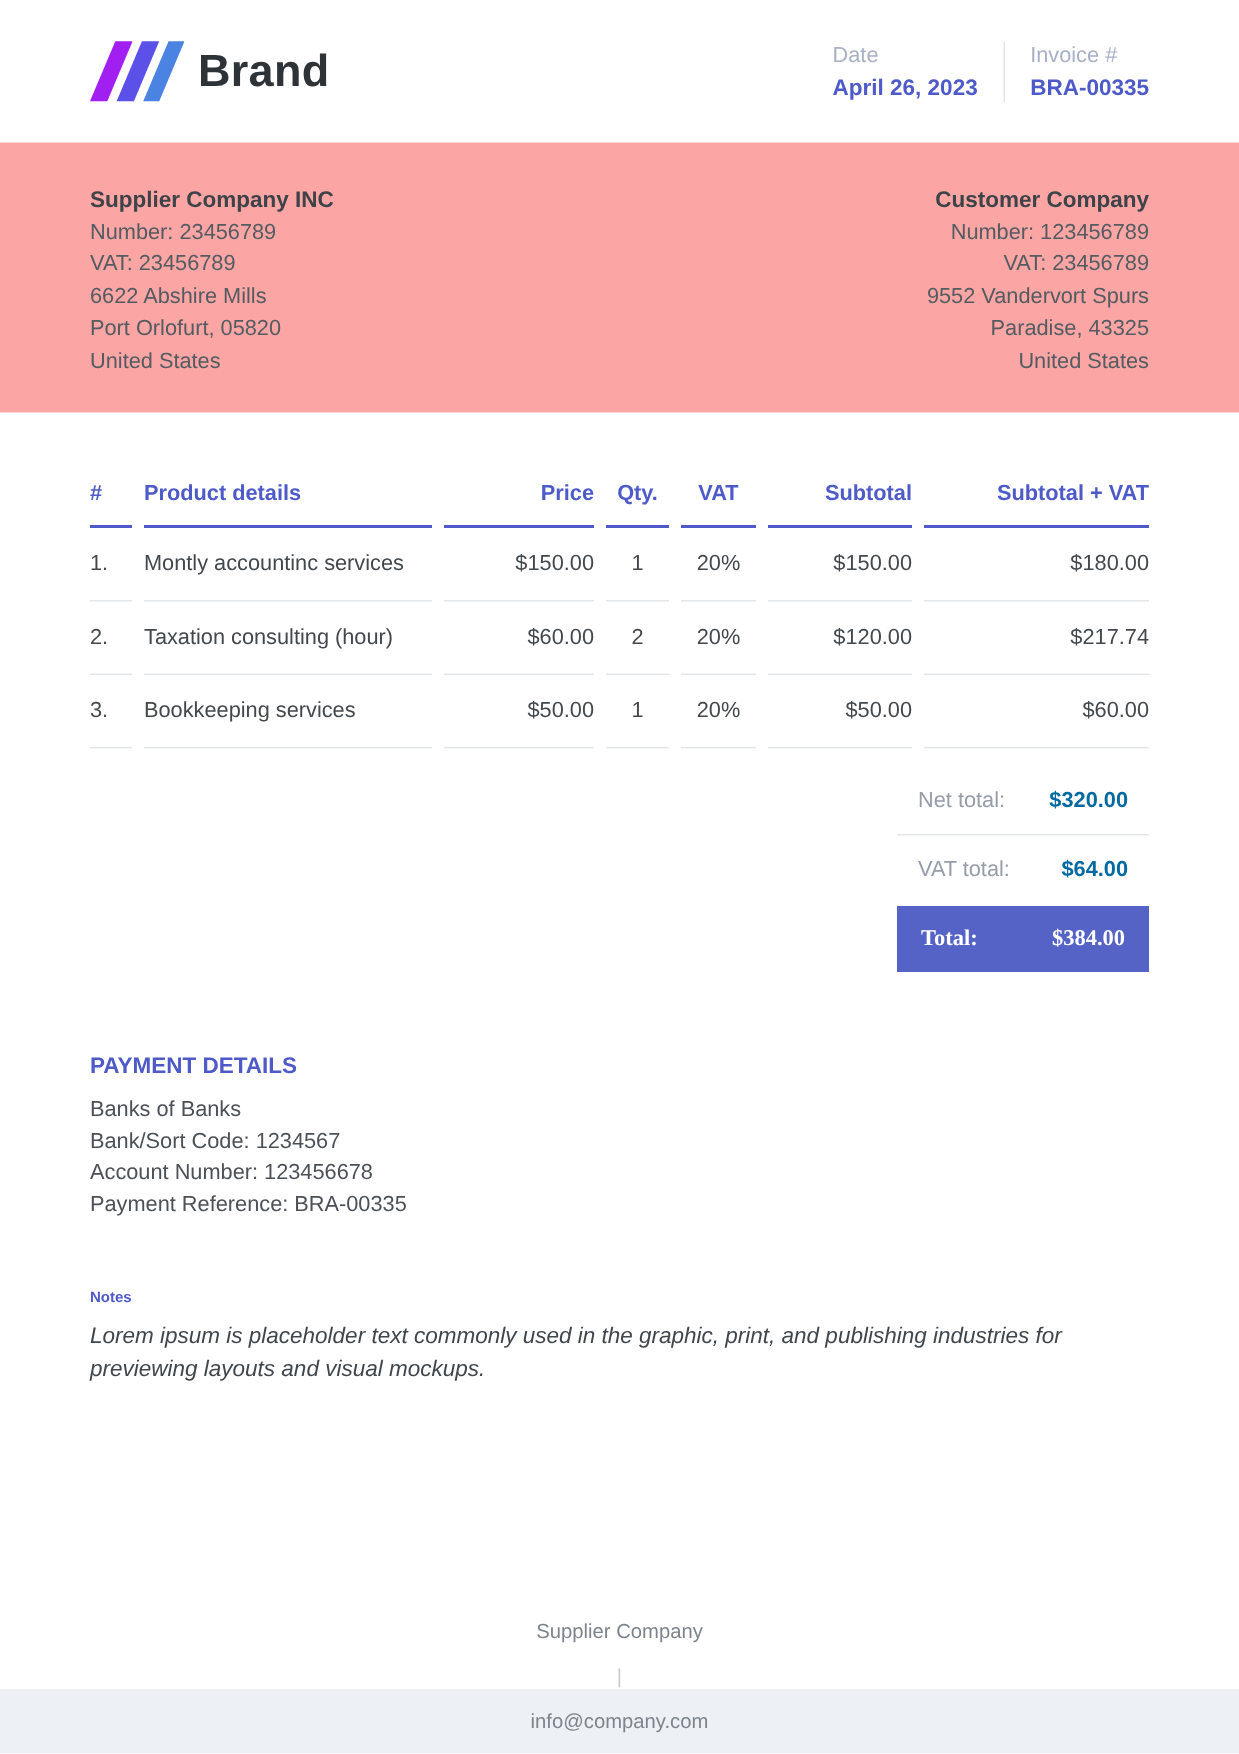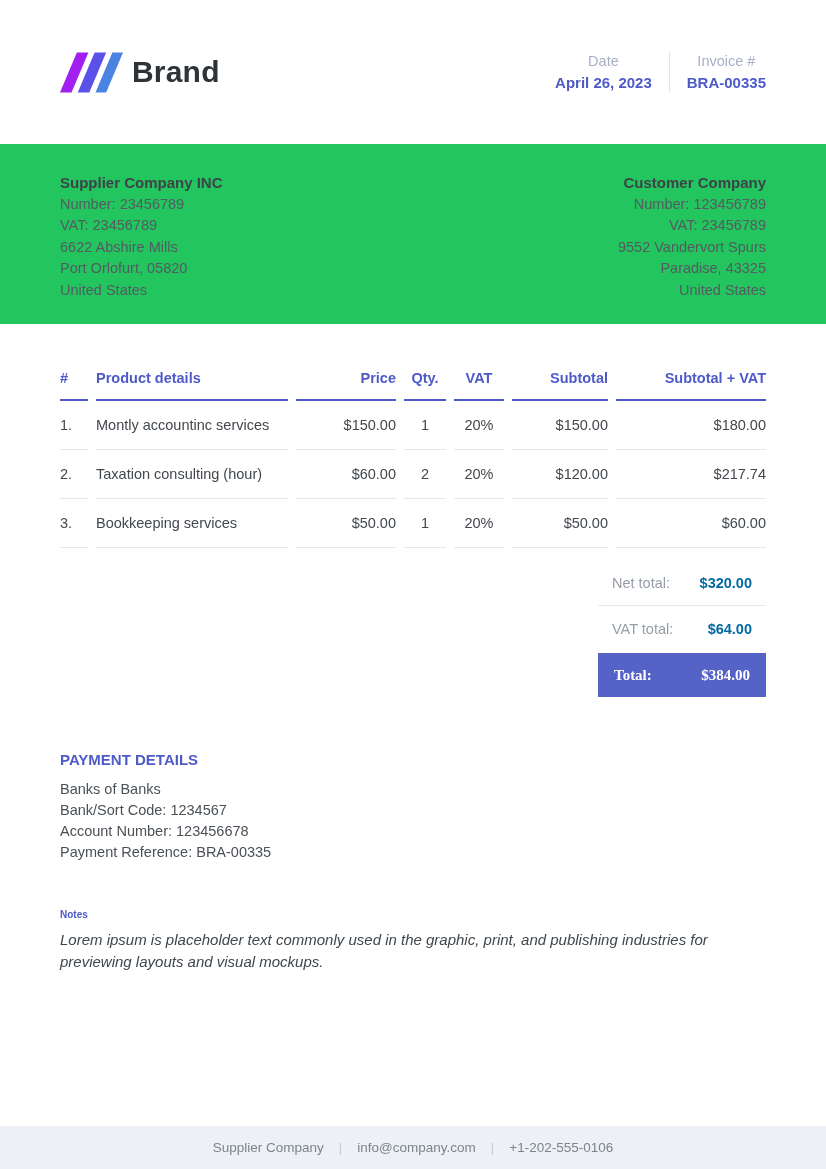--- a/index.html
+++ b/index.html
@@ -4,32 +4,32 @@
 <style>
   * { margin:0; padding:0; box-sizing:border-box; }
   html,body { width:826px; height:1169px; overflow:hidden; }
   body {
     font-family:"Liberation Sans", sans-serif;
     background:#ffffff; color:#4b5157;
     display:flex; flex-direction:column;
   }
 
   
-  .header { height:144px; padding:0 60px; display:flex; align-items:center; justify-content:space-between; background:#ffffff; }
+  .header { height:95px; padding:0 60px; display:flex; align-items:center; justify-content:space-between; background:#ffffff; }
   .logo { display:flex; align-items:center; gap:9px; }
   .logo svg { display:block; }
   .brand-name { font-size:30px; font-weight:800; color:#2e3338; letter-spacing:.2px; }
   .meta { display:flex; align-items:center; gap:17px; }
-  .meta-col { text-align:center; }
+  .meta-col { text-align:left; }
   .meta-label { font-size:14.5px; color:#a8b0c6; margin-bottom:5px; }
   .meta-value { font-size:15px; font-weight:bold; color:#4e5ac8; }
   .meta-divider { width:1px; height:40px; background:#dfe3e9; }
 
   
-  .parties { background:#22c55e; height:180px; padding:28px 60px; display:flex; justify-content:space-between; }
+  .parties { background:#fca5a5; height:180px; padding:28px 60px; display:flex; justify-content:space-between; }
   .party { font-size:14.5px; line-height:21.5px; color:#545b61; }
   .party-name { font-size:15px; font-weight:bold; color:#3d4348; }
   .party.right { text-align:right; }
 
   
   .content { padding:0 60px; }
 
   .items-wrap { margin:46px -8px 0; }
   table.items { width:100%; border-collapse:separate; border-spacing:8px 0; font-size:14.5px; color:#43484d; }
   table.items th { font-size:14.5px; font-weight:bold; color:#4e5ac8; text-align:left;
@@ -46,21 +46,21 @@
   .trow.grand { background:#5663c6; height:44px; margin-top:1px; padding:0 16px;font-family:Liberation Serif, serif; }
   .trow.grand .tlabel, .trow.grand .tvalue { color:#ffffff; font-weight:bold; font-size:15px; }
 
   .payment { margin-top:52px; font-size:14.5px; line-height:21px; color:#4b5157; }
   .section-title { font-size:15px; font-weight:bold; color:#4e5ac8; margin-bottom:9px; }
   .notes { margin-top:46px; }
   .notes .section-title { font-size:10px; margin-bottom:9px; }
   .notes-body { font-style:italic; font-size:15px; line-height:21.5px; color:#3f464c; max-width:706px; }
 
   
-  .footer { margin-top:auto; height:43px; background:#edf0f4; display:flex; align-items:center; justify-content:center; gap:15px; font-size:13.5px; color:#7d848c; }
+  .footer { margin-top:auto; height:43px; background:#edf0f4; display:flex; align-items:center; justify-content:center; gap:15px; font-size:13.5px; color:#7d848c;flex-direction:column; }
   .fsep { color:#c6ccd2; }
 </style>
 </head>
 <body>
 
 <div class="header">
   <div class="logo">
     <span>
       <svg width="63" height="45" viewBox="0 0 71 45">
         <polygon points="19,0 32,0 13,45 0,45" fill="#a11ff0"></polygon>

